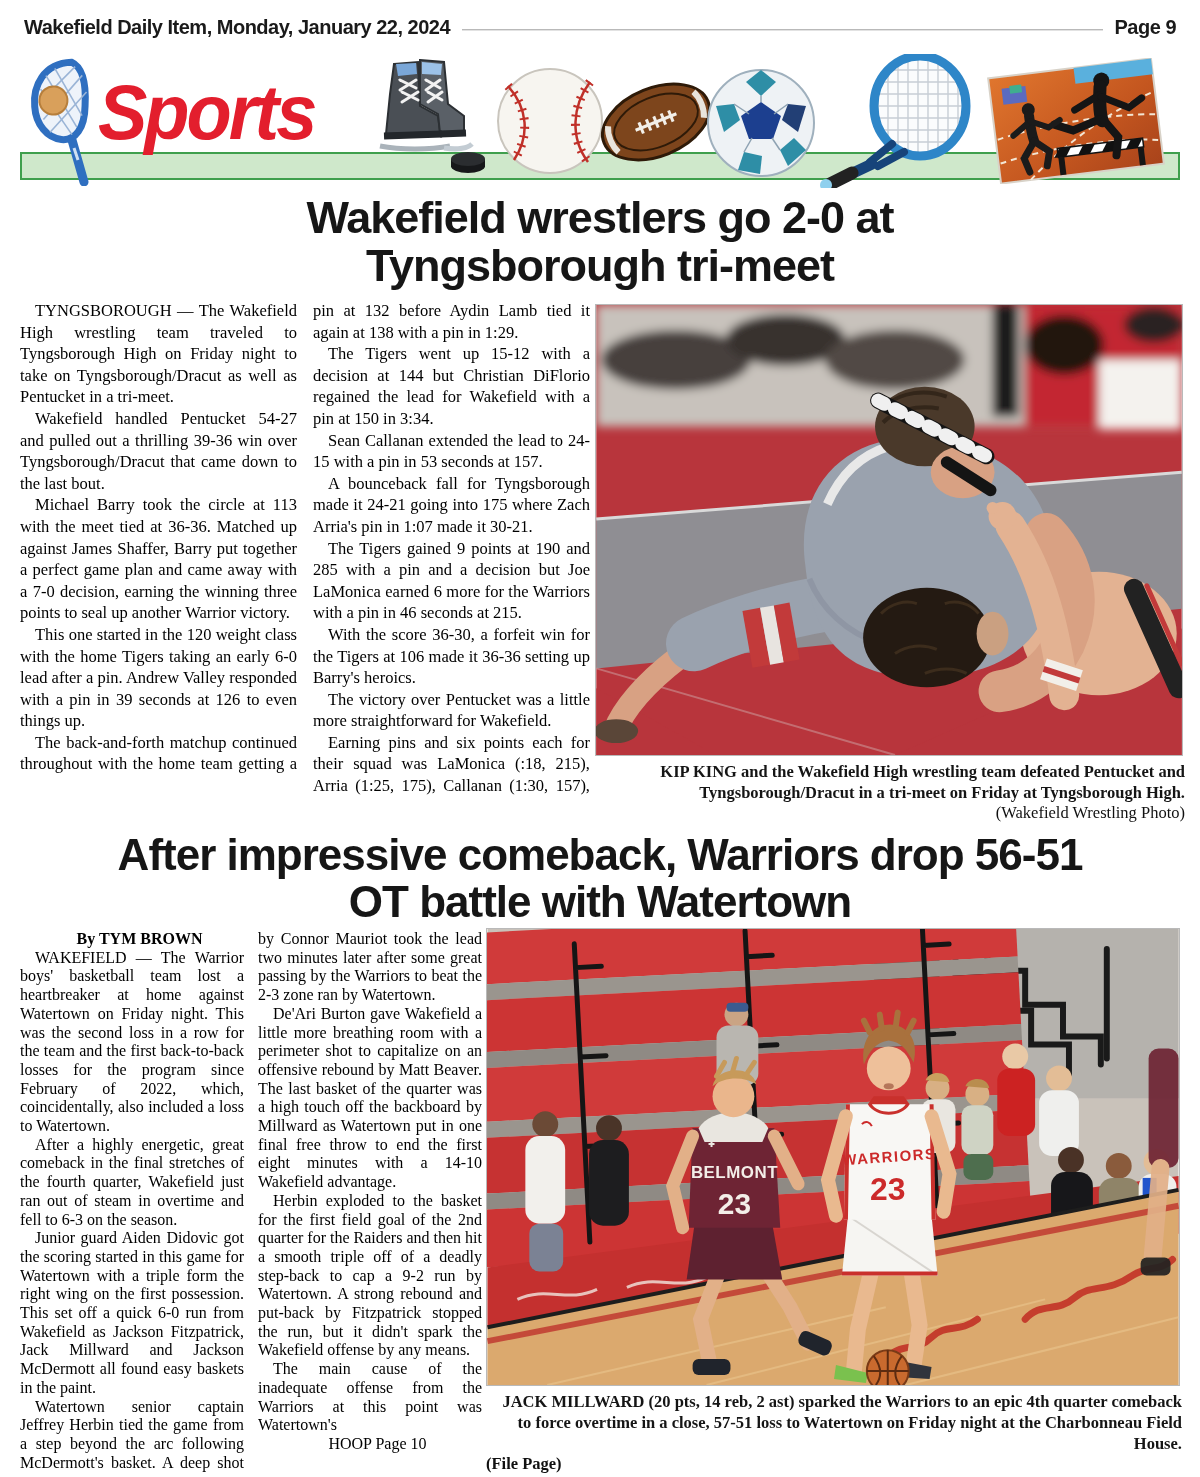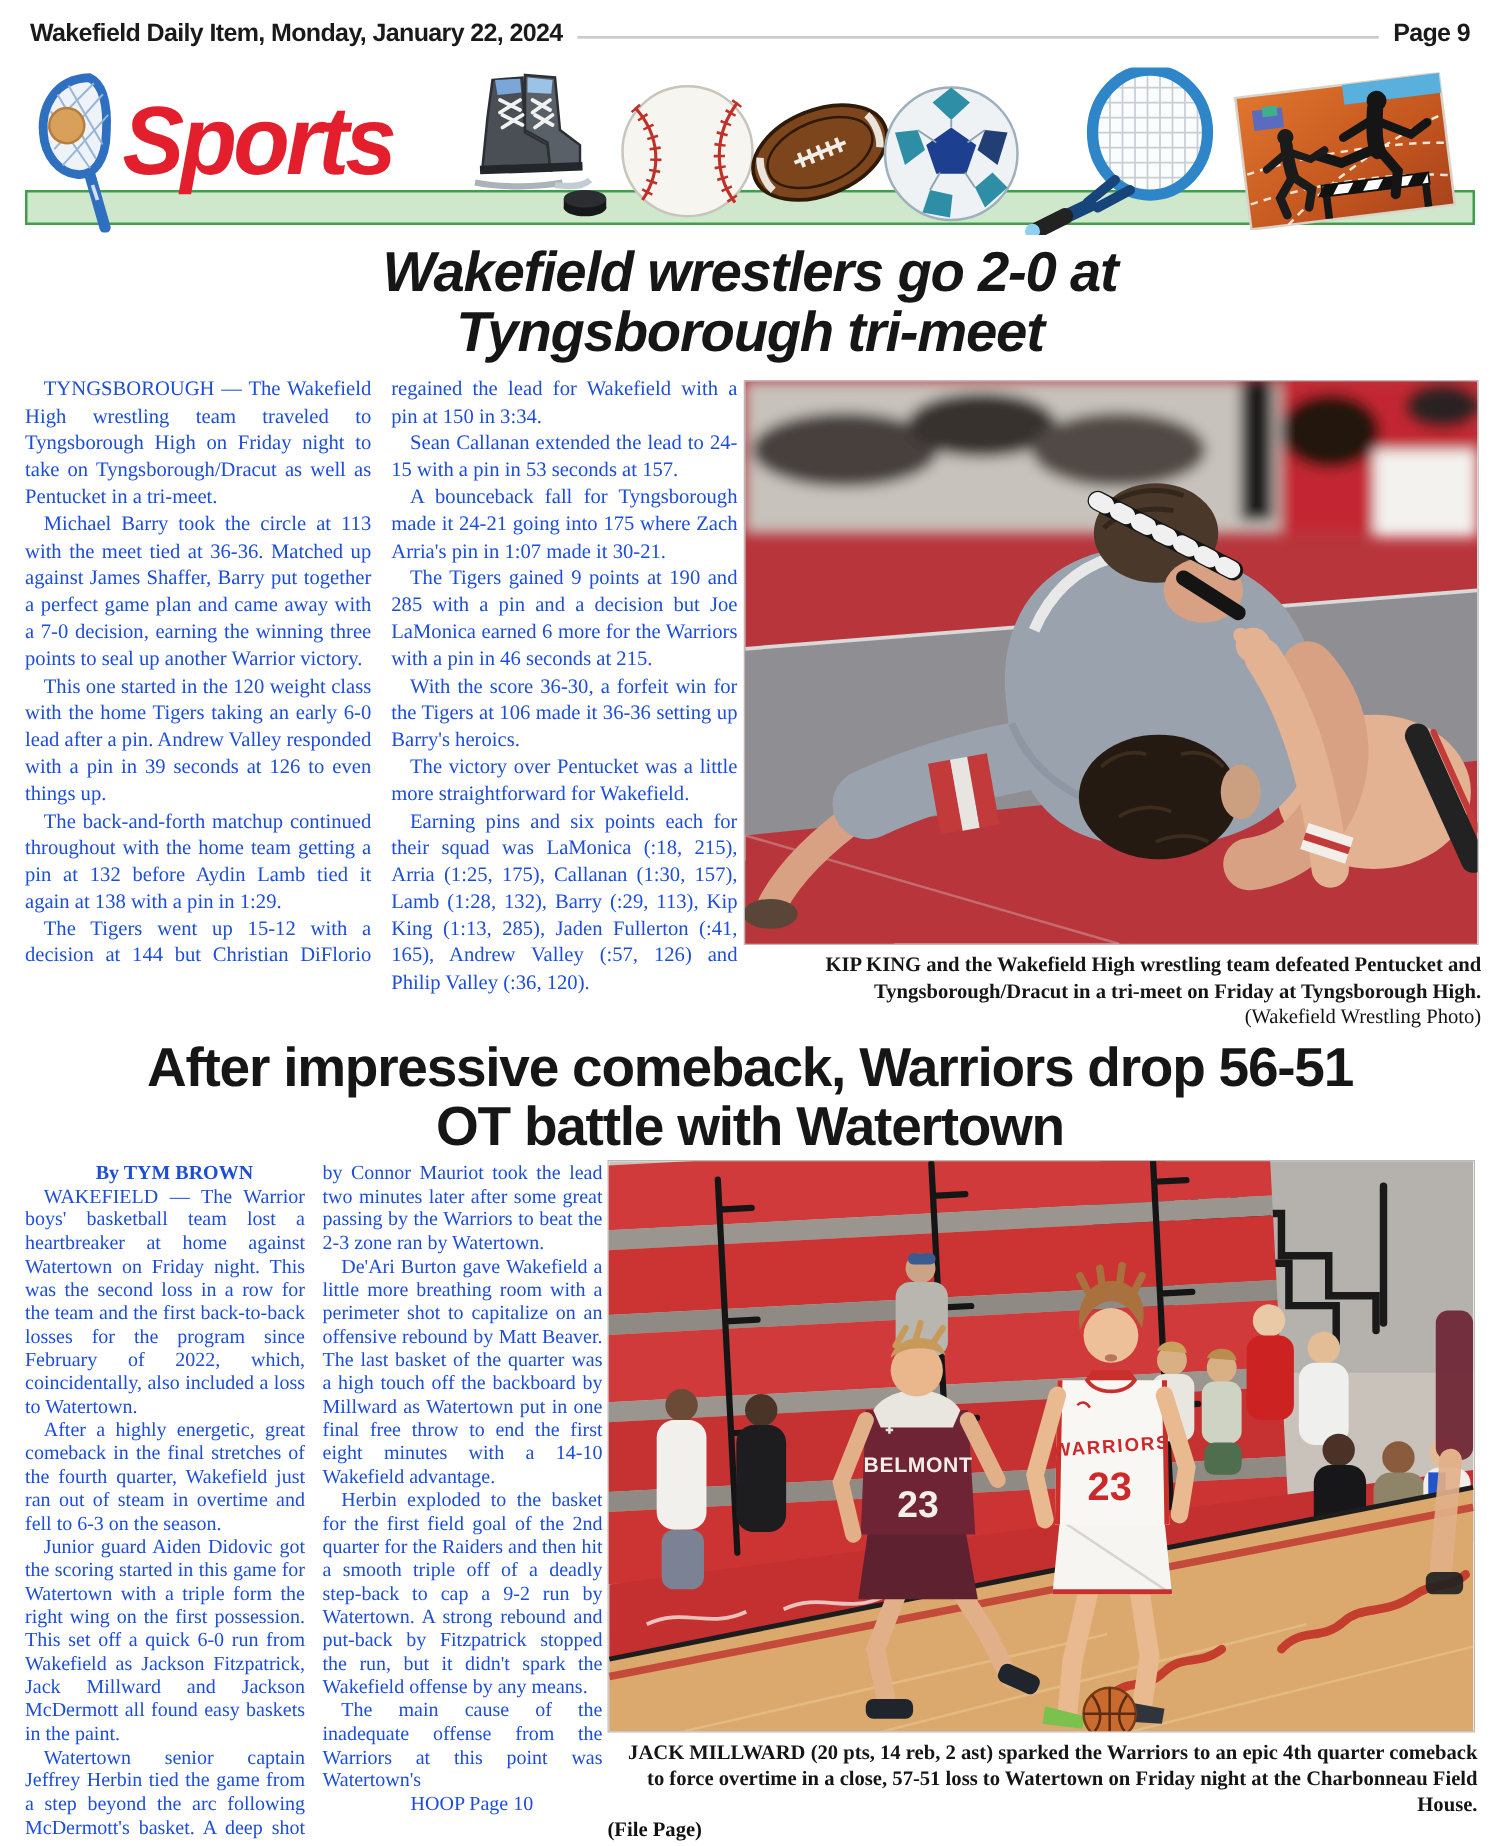--- a/index.html
+++ b/index.html
@@ -27,24 +27,24 @@
   .sports-title {
     position:absolute; left:98px; top:22px;
     font-family:"Liberation Sans", sans-serif; font-weight:bold; font-style:italic;
     font-size:74px; line-height:1; color:#e31e2d; letter-spacing:-3px;
     transform:scaleY(1.05);
   }
   
   .headline { position:absolute; left:0; width:1200px; text-align:center;
     font-family:"Liberation Sans", sans-serif; font-weight:bold; color:#161616;
     letter-spacing:-1px; line-height:1.06; }
-  .headline-1 { top:194px; font-size:45px;font-style:italic; }
+  .headline-1 { top:194px; font-size:45px; }
   .headline-2 { top:832px; font-size:44px; }
   
-  .a-text { position:absolute; text-align:justify; color:#1d4ed8; }
+  .a-text { position:absolute; text-align:justify; color:#000000; }
   .a1-text { top:300px; left:20px; width:570px; height:516px;
     column-count:2; column-gap:16px; column-fill:auto;
     font-size:16.5px; line-height:21.6px; overflow:hidden; }
   .a2-text { top:930px; left:20px; width:462px; height:546px;
     column-count:2; column-gap:14px; column-fill:auto;
     font-size:16px; line-height:18.7px; overflow:hidden; }
   .a-text p { margin:0; text-indent:15px; }
   .byline { text-align:center; font-weight:bold; text-indent:0; font-size:16px; }
   .jump { text-align:center; margin-top:2px; }
   .jump b { font-weight:normal; }
@@ -246,20 +246,21 @@
   </div>
 
   <div class="headline headline-1">
     <div>Wakefield wrestlers go 2-0 at</div>
     <div>Tyngsborough tri-meet</div>
   </div>
 
   <div class="a-text a1-text">
     <div>
         <p>TYNGSBOROUGH — The Wakefield High wrestling team traveled to Tyngsborough High on Friday night to take on Tyngsborough/Dracut as well as Pentucket in a tri-meet.</p>
+        <p>Wakefield handled Pentucket 54-27 and pulled out a thrilling 39-36 win over Tyngsborough/Dracut that came down to the last bout.</p>
         <p>Michael Barry took the circle at 113 with the meet tied at 36-36. Matched up against James Shaffer, Barry put together a perfect game plan and came away with a 7-0 decision, earning the winning three points to seal up another Warrior victory.</p>
         <p>This one started in the 120 weight class with the home Tigers taking an early 6-0 lead after a pin. Andrew Valley responded with a pin in 39 seconds at 126 to even things up.</p>
         <p>The back-and-forth matchup continued throughout with the home team getting a pin at 132 before Aydin Lamb tied it again at 138 with a pin in 1:29.</p>
         <p>The Tigers went up 15-12 with a decision at 144 but Christian DiFlorio regained the lead for Wakefield with a pin at 150 in 3:34.</p>
         <p>Sean Callanan extended the lead to 24-15 with a pin in 53 seconds at 157.</p>
         <p>A bounceback fall for Tyngsborough made it 24-21 going into 175 where Zach Arria's pin in 1:07 made it 30-21.</p>
         <p>The Tigers gained 9 points at 190 and 285 with a pin and a decision but Joe LaMonica earned 6 more for the Warriors with a pin in 46 seconds at 215.</p>
         <p>With the score 36-30, a forfeit win for the Tigers at 106 made it 36-36 setting up Barry's heroics.</p>
         <p>The victory over Pentucket was a little more straightforward for Wakefield.</p>
         <p>Earning pins and six points each for their squad was LaMonica (:18, 215), Arria (1:25, 175), Callanan (1:30, 157), Lamb (1:28, 132), Barry (:29, 113), Kip King (1:13, 285), Jaden Fullerton (:41, 165), Andrew Valley (:57, 126) and Philip Valley (:36, 120).</p>

